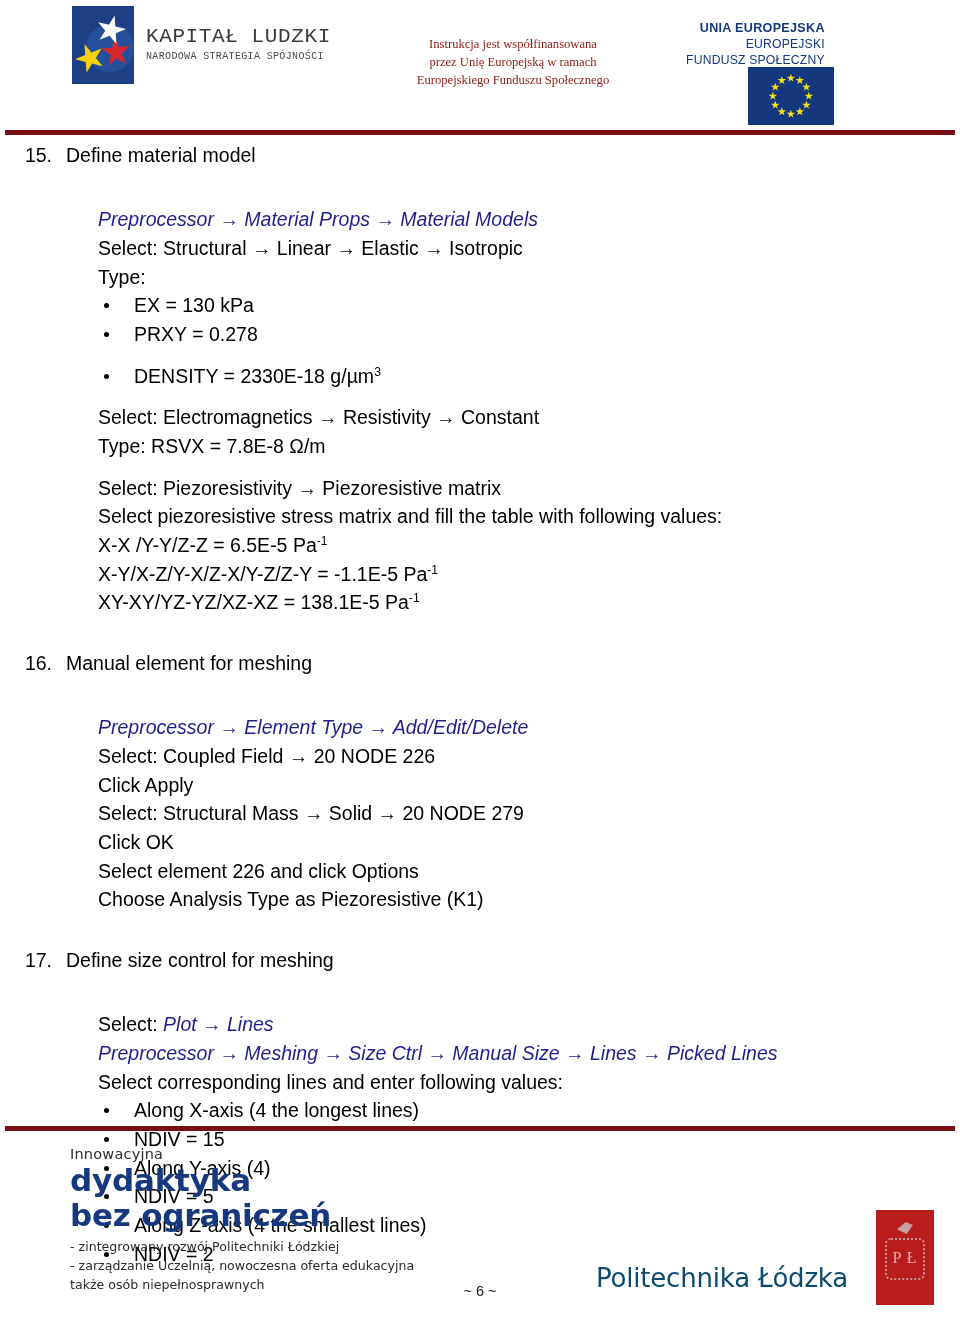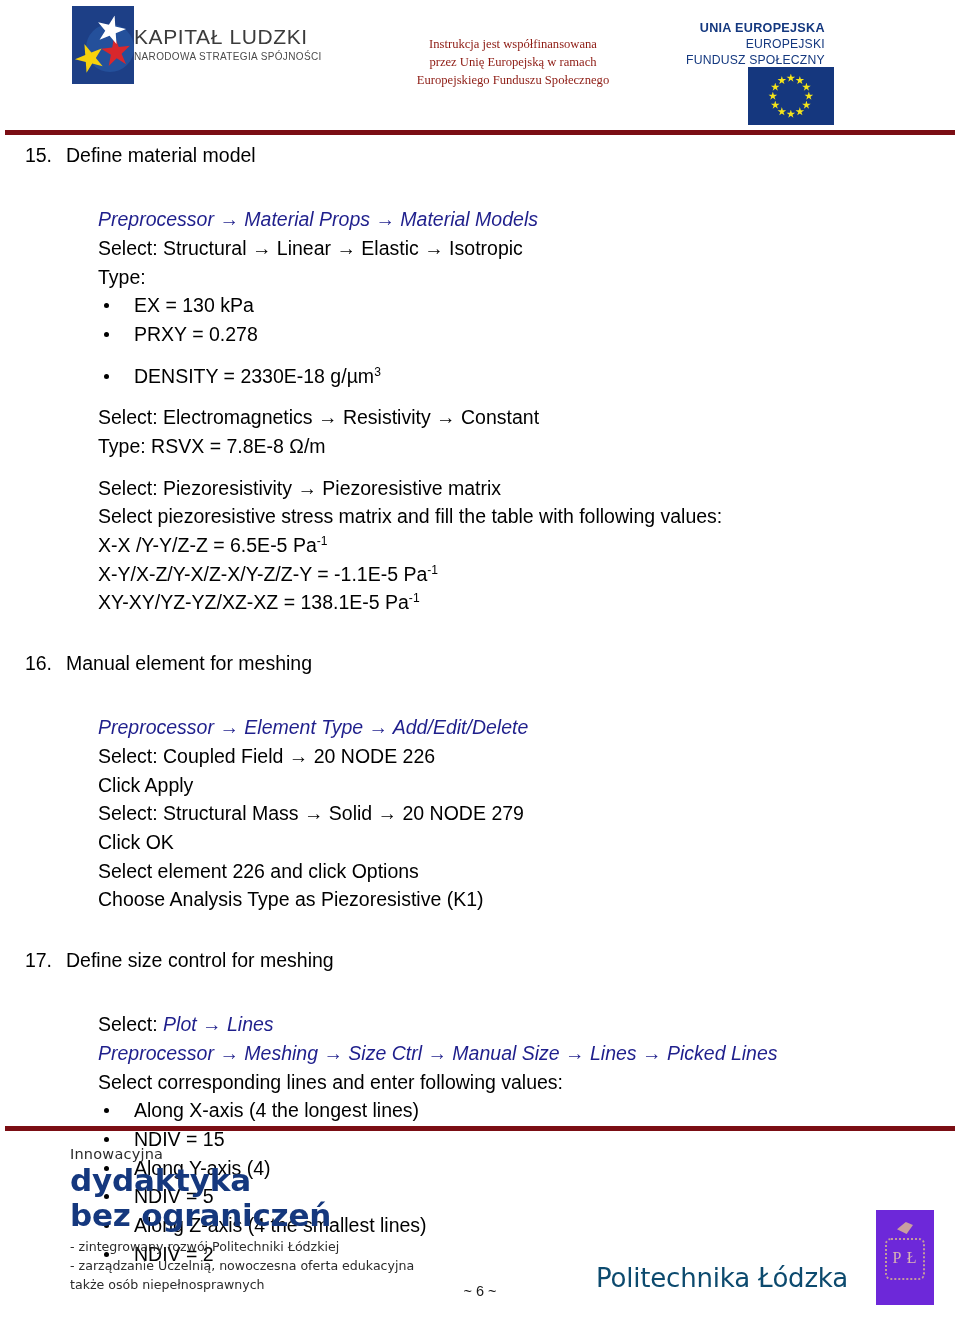--- a/index.html
+++ b/index.html
@@ -63,21 +63,23 @@
     left: 29px; top: 30px;
     transform: rotate(-6deg);
   }
   .star-yellow {
     width: 30px; height: 30px;
     background: #f7d20c;
     left: 3px; top: 37px;
     transform: rotate(-22deg);
   }
   .kl-text {
+    margin-left: 12px;
     padding-top: 20px;
+    font-family: Liberation Mono, monospace;
   }
   .kl-title {
     font-size: 21px;
     letter-spacing: 0.6px;
     color: #3b3b3b;
     line-height: 1.05;
   }
   .kl-sub {
     font-size: 10px;
     letter-spacing: 0.35px;
@@ -259,21 +261,21 @@
     font-family: "DejaVu Sans", sans-serif;
     font-size: 26px;
     color: #0c4a6e;
     padding-bottom: 12px;
     padding-right: 28px;
     letter-spacing: -0.2px;
   }
   .pl-crest {
     width: 58px;
     height: 95px;
-    background: #6d28d9;
+    background: #b91c1c;
     position: relative;
   }
   .crest-inner {
     position: absolute;
     left: 50%;
     top: 50%;
     transform: translate(-50%, -50%);
     color: #d9b4b4;
     font-family: "Liberation Serif", serif;
     font-size: 16px;

